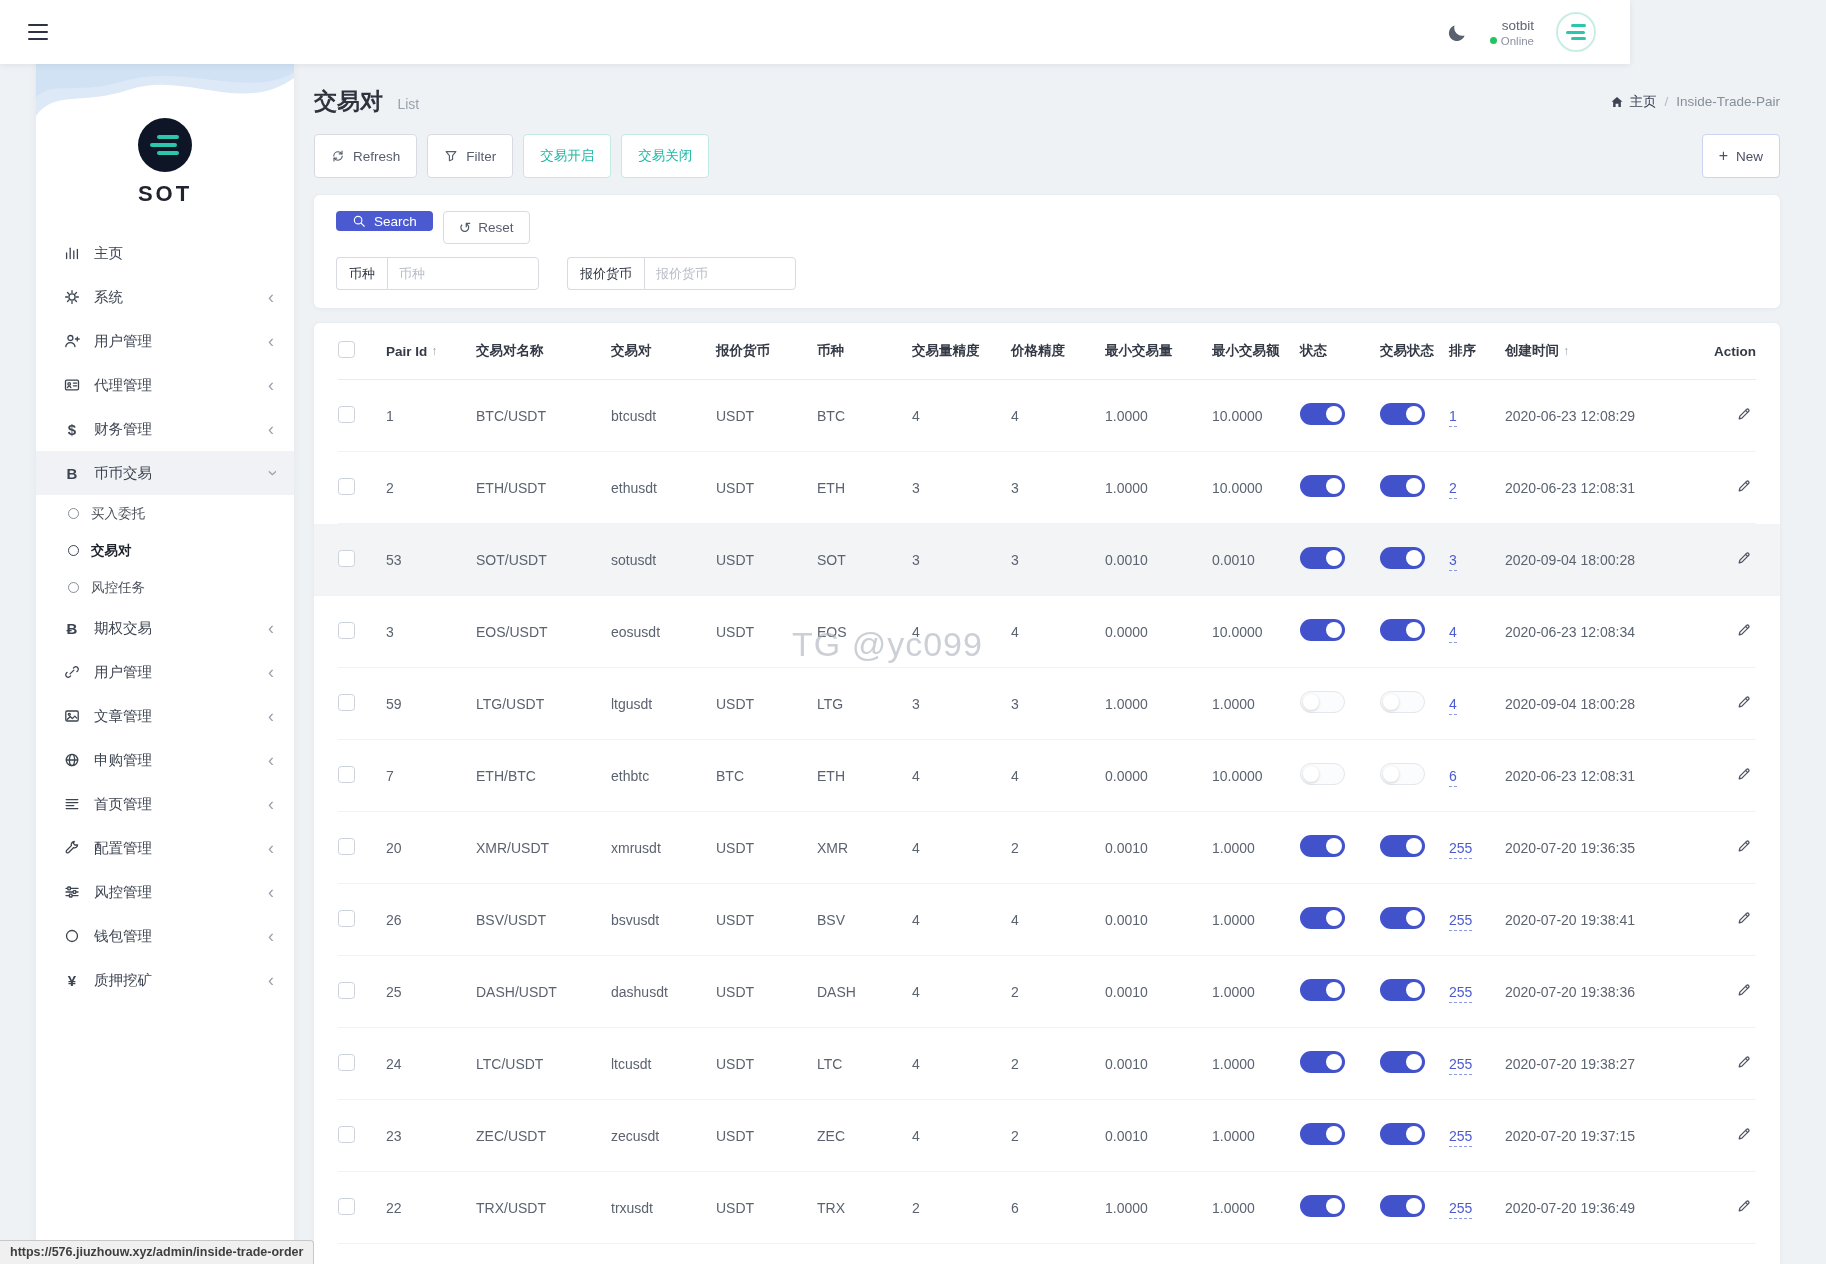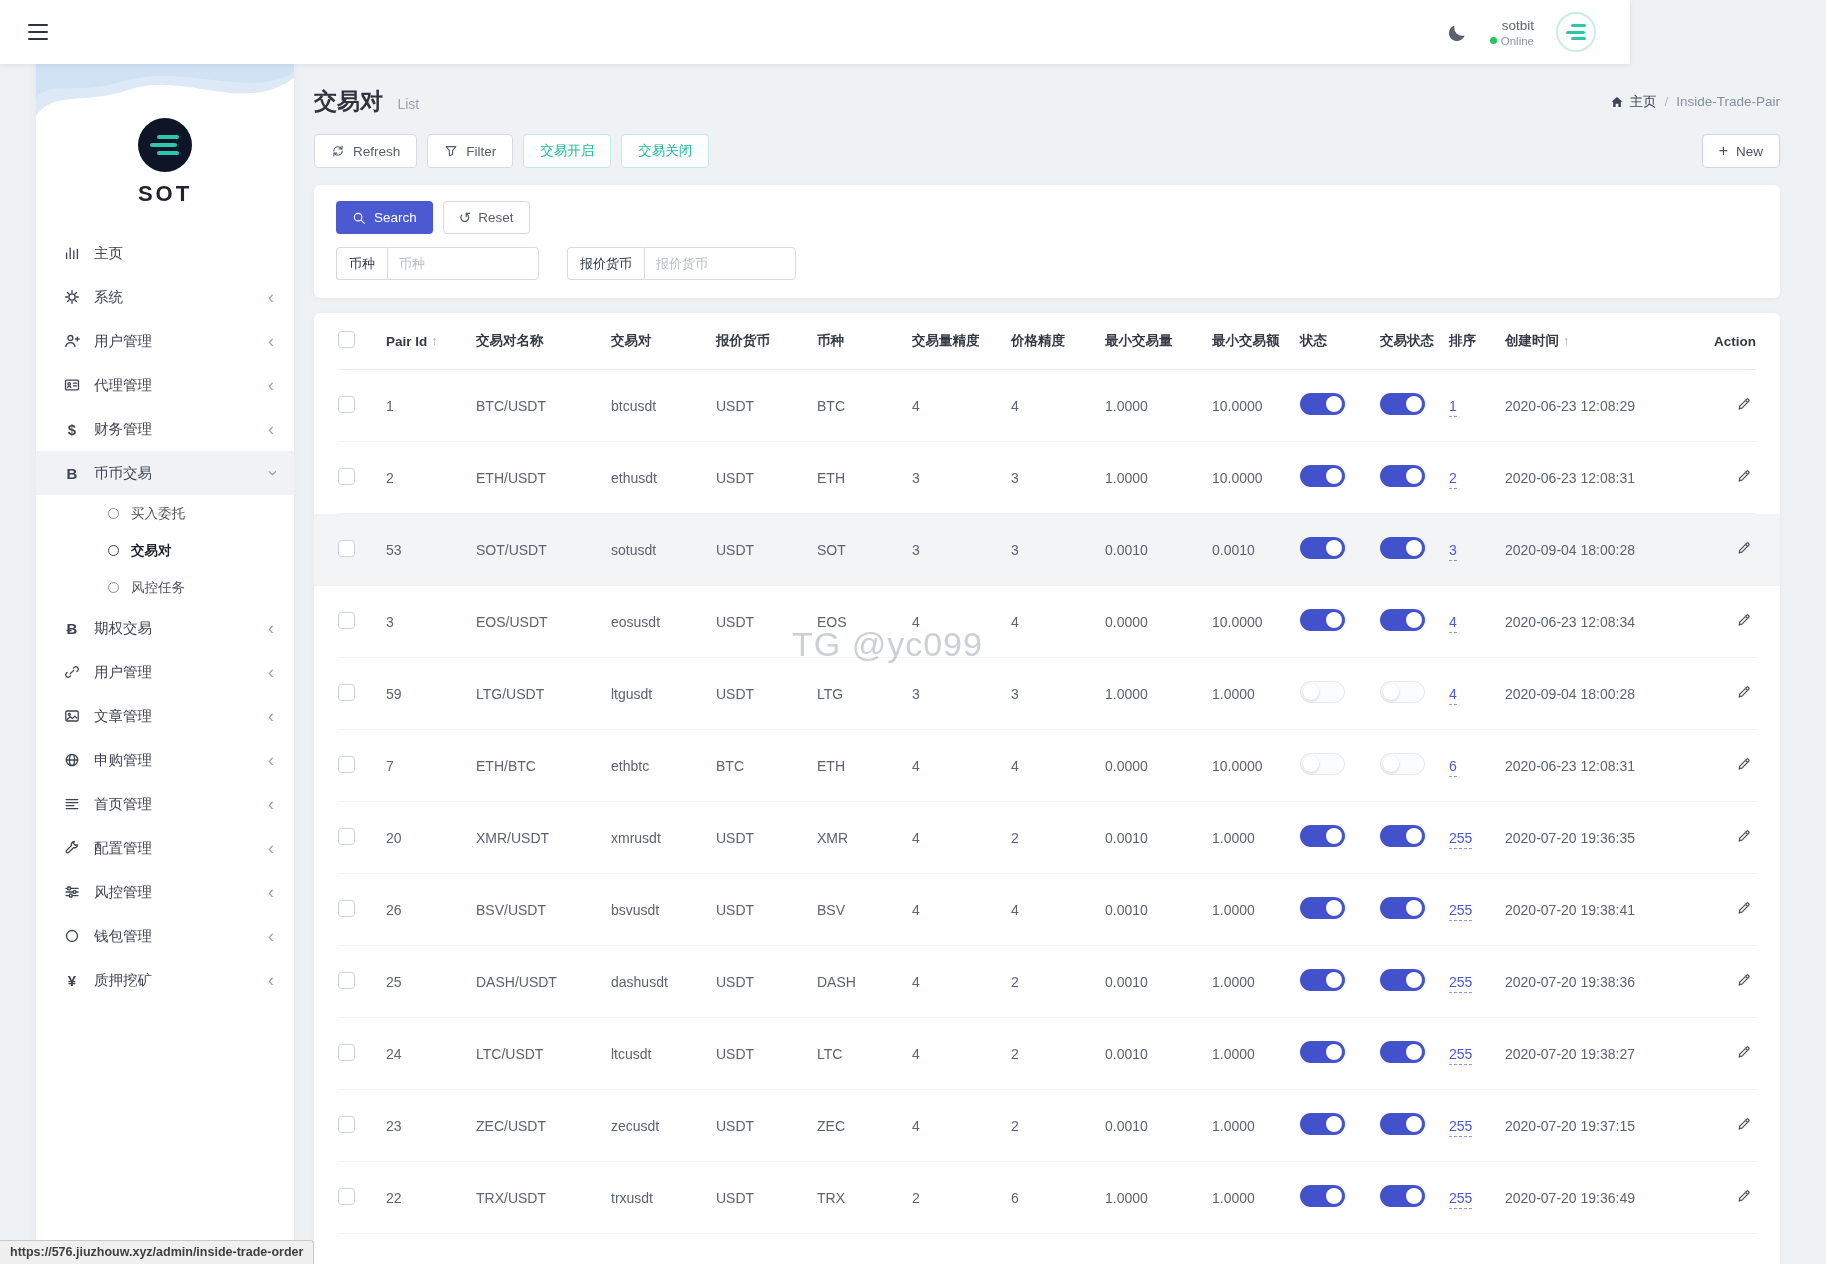--- a/index.html
+++ b/index.html
@@ -41,50 +41,50 @@
   .menu { margin-top:24px; }
   .mitem { height:44px; display:flex; align-items:center; padding:0 20px 0 26px; font-size:14.5px;
            color:#3d4451; cursor:pointer; }
   .mitem.expanded { background:#f0f2f5; }
   .micon { width:20px; margin-right:12px; display:flex; align-items:center; justify-content:center;
            font-weight:bold; font-size:15px; color:#3d4451; }
   .micon svg { width:16px; height:16px; display:block; }
   .mlabel { flex:1; }
   .chev { color:#9ba3ae; font-size:18px; line-height:1; display:inline-block; }
   .chev.down { transform:rotate(-90deg); }
-  .sitem { height:37px; display:flex; align-items:center; padding-left:72px; font-size:13.5px;
+  .sitem { height:37px; display:flex; align-items:center; padding-left:32px; font-size:13.5px;
            color:#4a515c; cursor:pointer; }
   .sitem .ring { width:11px; height:11px; border:1.4px solid #878e99; border-radius:50%; margin-right:12px; flex:none; }
   .sitem.active { color:#1d222b; font-weight:bold; }
   .sitem.active .ring { border-color:#3b4250; }
 
   
   .main { position:absolute; left:314px; top:64px; width:1466px; }
   .page-head { margin-top:22px; display:flex; justify-content:space-between; align-items:center; }
   .title-wrap h1 { display:inline; font-size:23px; font-weight:600; color:#2e333d; }
   .subtitle { margin-left:10px; font-size:14px; color:#9aa2ae; }
   .breadcrumb { font-size:13.5px; color:#8b939f; display:flex; align-items:center; gap:8px; }
   .bc-home { color:#3c4354; display:inline-flex; align-items:center; gap:5px; cursor:pointer; }
   .bc-home svg { width:14px; height:14px; }
   .bc-sep { color:#b3bac4; }
   .bc-cur { color:#878f9b; }
 
   .toolbar { margin-top:17px; display:flex; gap:10px; align-items:center; }
-  .btn { height:34px; padding:0 16px; border-radius:4px; border:1px solid #d7dbe1; background:#fff;
+  .btn { height:44px; padding:0 16px; border-radius:4px; border:1px solid #d7dbe1; background:#fff;
          font-size:13.5px; color:#565e6d; display:inline-flex; align-items:center; gap:8px; cursor:pointer; }
   .btn.teal { color:#1bb9a4; border-color:#c2e9e2; }
   .btn.new { margin-left:auto; border-color:#ccd3f1; color:#4a5168; }
   .btn .plus { font-size:16px; line-height:1; }
   .bic { display:flex; }
   .bic svg { width:14px; height:14px; display:block; }
 
   .card { background:#fff; border-radius:6px; box-shadow:0 1px 4px rgba(55,65,85,.07); }
   .search-card { margin-top:17px; padding:16px 22px 18px; }
   .search-row { display:flex; gap:10px; }
-  .btn-primary { height:33px; padding:0 16px; border:0; border-radius:4px; background:#4b5ad1; color:#fff;
+  .btn-primary { height:20px; padding:0 16px; border:0; border-radius:4px; background:#4b5ad1; color:#fff;
                  font-size:13.5px; display:inline-flex; align-items:center; gap:8px; cursor:pointer; }
   .btn-plain { height:33px; padding:0 15px; border:1px solid #d7dbe1; border-radius:4px; background:#fff;
                color:#565e6d; font-size:13.5px; display:inline-flex; align-items:center; gap:7px; cursor:pointer; }
   .reset-ic { font-size:15px; line-height:1; }
   .filters-row { margin-top:13px; display:flex; gap:28px; }
   .igroup { display:flex; height:33px; }
   .ilabel { border:1px solid #d7dbe1; border-right:none; background:#fff; padding:0 12px; display:flex;
             align-items:center; font-size:13px; color:#2f3540; border-radius:4px 0 0 4px; }
   .igroup input { width:152px; border:1px solid #d7dbe1; border-radius:0 4px 4px 0; padding:0 11px;
                   font-size:13px; color:#333; outline:none; font-family:inherit; }

